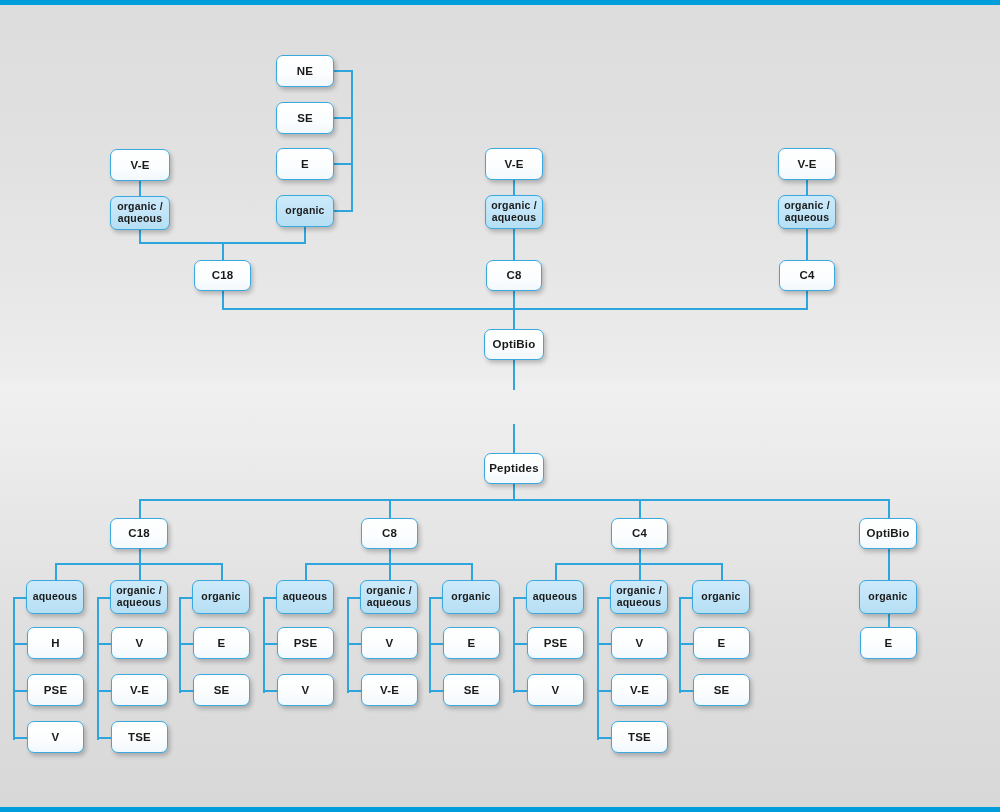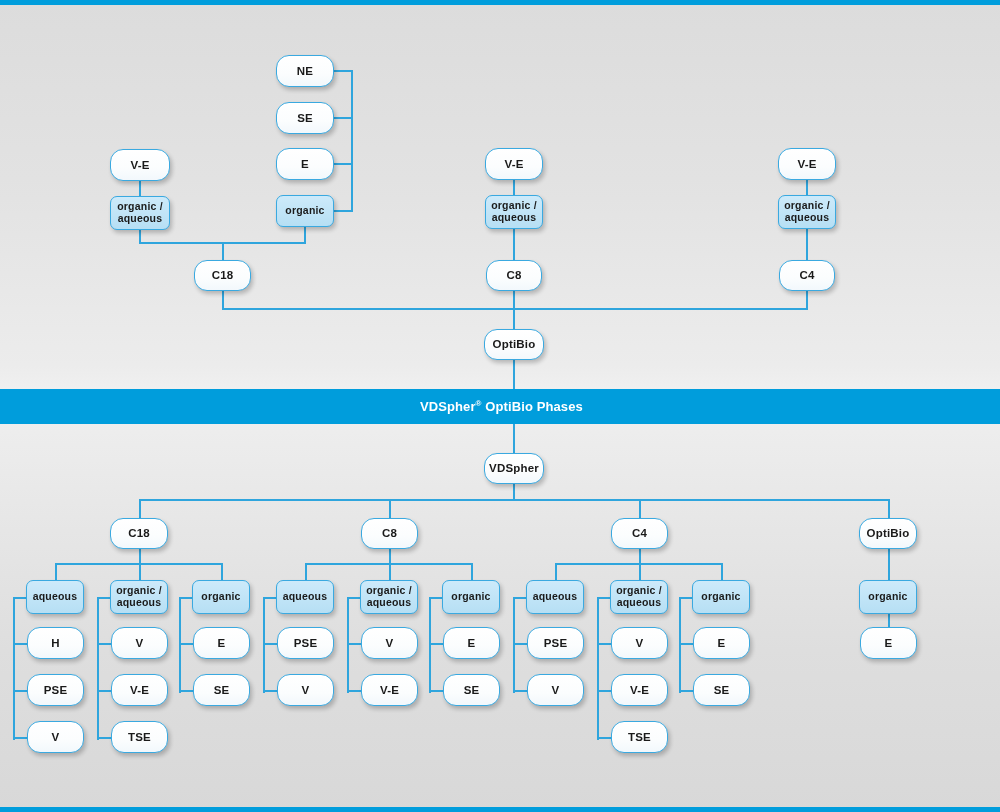--- a/index.html
+++ b/index.html
@@ -44,21 +44,20 @@
     z-index:5;
     white-space:pre-line;
     padding:0 2px;
   }
   .node.fill{
     background:#bde3f6;
     background-image:linear-gradient(180deg,#cdeafa 0%,#b6dff4 100%);
   }
   .node.plain{
     background-image:linear-gradient(180deg,#ffffff 0%,#fbfdfe 60%,#f2f8fc 100%);
-    border-radius:13px;
   }
 
   
   #banner{
     position:absolute;left:0;width:1000px;height:35px;top:389px;
     background:#009ddc;
     display:flex;align-items:center;
     z-index:20;
   }
   #banner .btext{
@@ -117,25 +116,22 @@
   <div class="ln v" style="left:222px;top:291px;height:18px;"></div>
   <div class="ln v" style="left:513px;top:291px;height:18px;"></div>
   <div class="ln v" style="left:806px;top:291px;height:18px;"></div>
   <div class="ln h" style="left:222px;top:308px;width:586px;"></div>
   <div class="ln v" style="left:513px;top:308px;height:21px;"></div>
   <div class="node plain" style="left:484px;top:329px;width:60px;height:31px;">OptiBio</div>
 
   <div class="ln v" style="left:513px;top:360px;height:30px;"></div>
   <div class="ln v" style="left:513px;top:424px;height:29px;"></div>
 
-  <div id="banner">
-    <div class="btext"><span>VDSpher</span><sup>®</sup><span> OptiBio Phases</span></div>
-  </div>
-
-  <div class="node plain" style="left:484px;top:453px;width:60px;height:31px;">VDSpher</div>
+
+  <div class="node plain" style="left:484px;top:453px;width:60px;height:31px;">Peptides</div>
 
   <div class="ln v" style="left:513px;top:484px;height:16px;"></div>
   <div class="ln h" style="left:139px;top:499px;width:750px;"></div>
   <div class="ln v" style="left:139px;top:499px;height:19px;"></div>
   <div class="ln v" style="left:389px;top:499px;height:19px;"></div>
   <div class="ln v" style="left:639px;top:499px;height:19px;"></div>
   <div class="ln v" style="left:888px;top:499px;height:19px;"></div>
 
   <div class="node plain" style="left:110px;top:518px;width:58px;height:31px;">C18</div>
   <div class="node plain" style="left:361px;top:518px;width:57px;height:31px;">C8</div>

